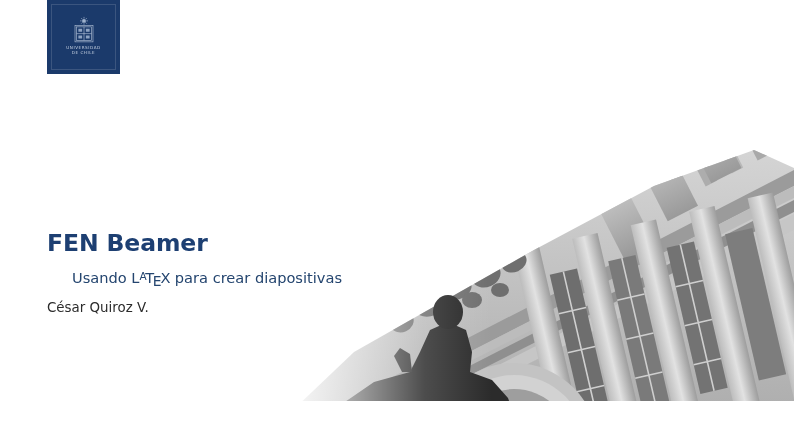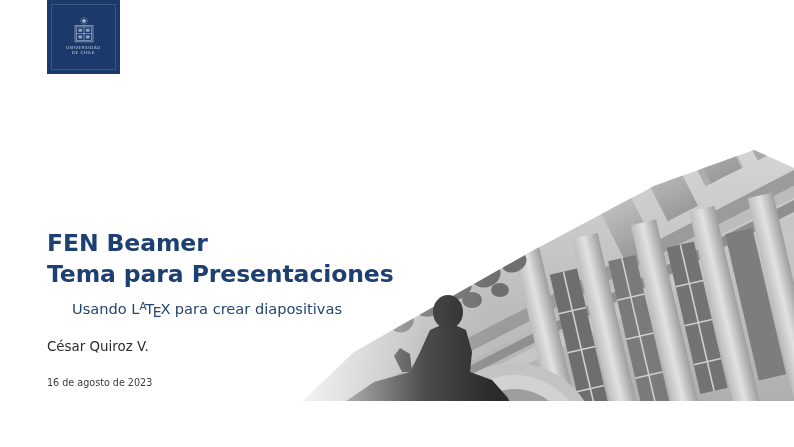--- a/index.html
+++ b/index.html
@@ -119,21 +119,21 @@
   }
   .latex-logo .lx-e {
     position: relative;
     top: 0.22em;
     margin-left: -0.09em;
     margin-right: -0.06em;
     font-size: 0.95em;
   }
   #author {
     display: block;
-    margin-top: 22px;
+    margin-top: 14px;
     color: #2b2b2b;
     font-size: 13.4px;
     line-height: 1.2;
     white-space: nowrap;
   }
   #date {
     display: block;
     margin-top: 22px;
     color: #3a3a3a;
     font-size: 9.6px;
@@ -269,23 +269,21 @@
       </g>
     </svg>
     <div id="logo-caption">
       <span class="logo-caption-line-1">UNIVERSIDAD</span>
       <span class="logo-caption-line-2">DE CHILE</span>
     </div>
   </div>
 
   <div id="title-block">
     <span class="title-line">FEN Beamer</span>
-    <span class="title-line">Tema para Presentaciones</span>
 
     <span id="subtitle">
       <span>Usando </span><span class="latex-logo"><span class="lx-l">L</span><span class="lx-a">A</span><span class="lx-t">T</span><span class="lx-e">E</span><span class="lx-x">X</span></span><span> para crear diapositivas</span>
     </span>
 
     <span id="author">César Quiroz V.</span>
-    <span id="date">16 de agosto de 2023</span>
   </div>
 
 </div>
 
 </body></html>

